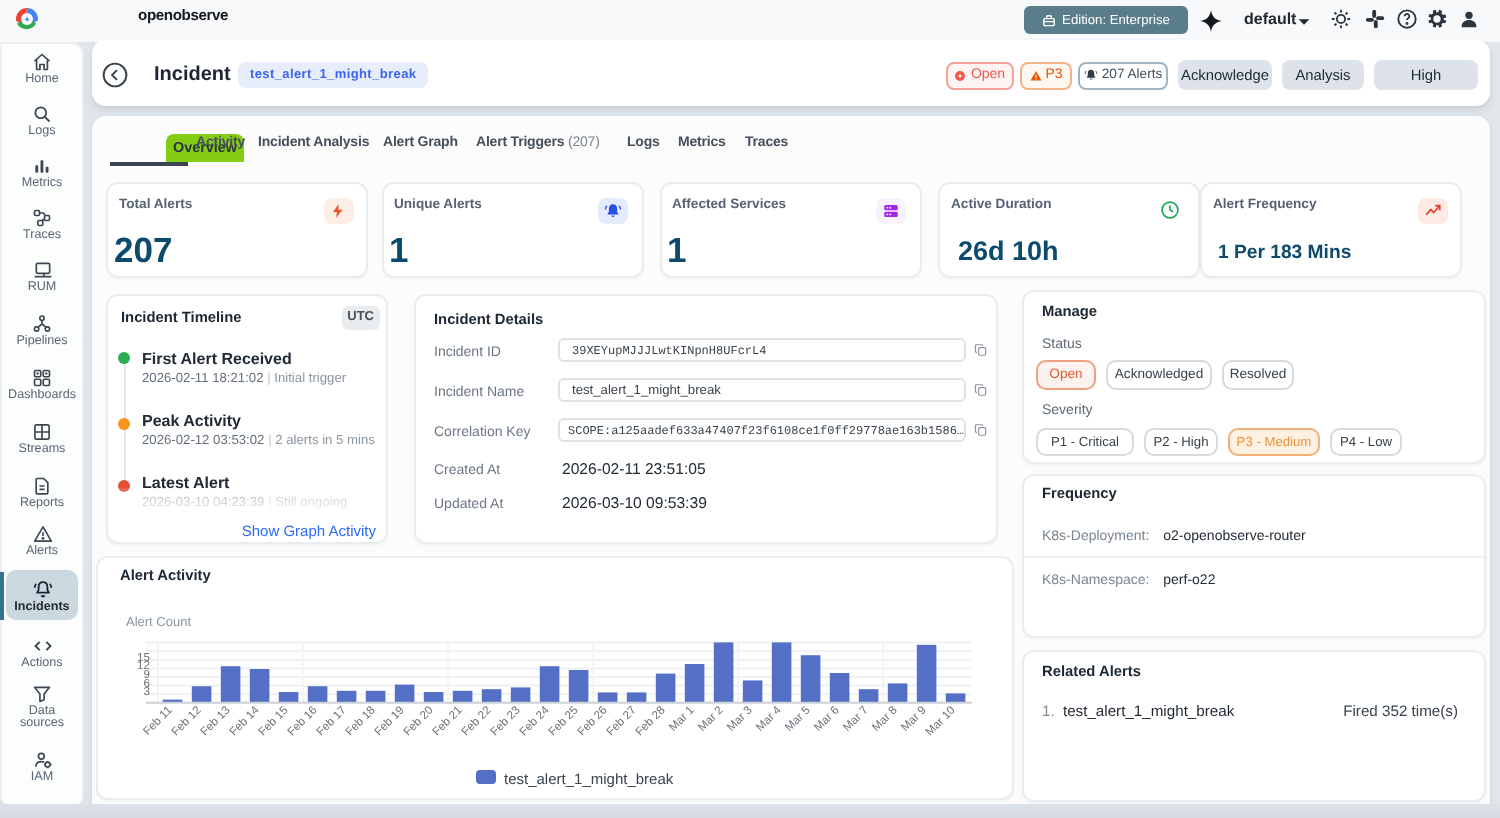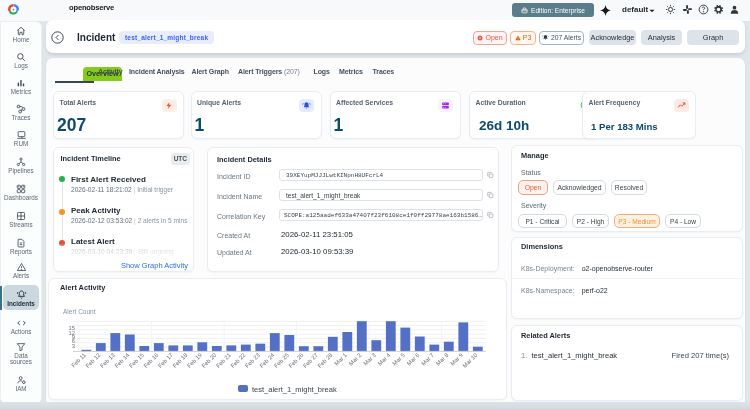--- a/index.html
+++ b/index.html
@@ -231,21 +231,21 @@
       <rect x="11" y="9" width="2" height="6" fill="#fff8f1"></rect>
       <rect x="11" y="17" width="2" height="2" fill="#fff8f1"></rect>
     </svg>P3</div>
 <div class="hchip" id="chipalerts"><svg style="flex:none" width="7" height="7" viewBox="0 0 24 24" fill="#2f3c49">
       <path d="M12 3 C8.5 3 6.5 5.5 6.5 9 v4 l-2 3.5 h15 l-2-3.5 v-4 C17.5 5.5 15.5 3 12 3 Z"></path>
       <path d="M10 18 a2 2 0 0 0 4 0 Z"></path>
       <path d="M4 5 C2.5 6.5 2 8 2 10 M20 5 c1.5 1.5 2 3 2 5" stroke="#2f3c49" stroke-width="1.6" fill="none"></path>
     </svg>207 Alerts</div>
 <div class="hbtn" style="left:589px; width:47px;">Acknowledge</div>
 <div class="hbtn" style="left:641px; width:41px;">Analysis</div>
-<div class="hbtn" style="left:687px; width:52px;">Graph</div>
+<div class="hbtn" style="left:687px; width:52px;">High</div>
 
 <div id="maincard"></div>
 <div id="tabov">Overview</div>
 <div id="tabunder"></div>
 <div class="tab" style="left:98px;">Activity</div>
 <div class="tab" style="left:129px;">Incident Analysis</div>
 <div class="tab" style="left:191.5px;">Alert Graph</div>
 <div class="tab" style="left:238px;">Alert Triggers <span style="color:#79838d; font-weight:normal;">(207)</span></div>
 <div class="tab" style="left:313.5px;">Logs</div>
 <div class="tab" style="left:339px;">Metrics</div>
@@ -288,21 +288,21 @@
 <div class="stat" style="left:453px;margin-left:16px;">
   <div class="t">Active Duration</div>
   <div class="ic" style="background:#fff;">
       <svg width="10" height="10" viewBox="0 0 24 24" fill="none" stroke="#1ea75c" stroke-width="2">
         <circle cx="12" cy="12" r="9.5"></circle>
         <path d="M12 6.5 V12 L15.5 14"></path>
       </svg>
     </div>
   <div class="v" style="left:9px; top:26.8px; font-size:13.5px;">26d 10h</div>
 </div>
-<div class="stat" style="left:582px; width:114px;">
+<div class="stat" style="left:600px; width:131px;">
   <div class="t">Alert Frequency</div>
   <div class="ic" style="background:#fdeae4;">
       <svg width="9" height="9" viewBox="0 0 24 24" fill="none" stroke="#e8432e" stroke-width="2.4">
         <path d="M3 17 L9 10 L13 14 L21 5"></path>
         <path d="M15 5 H21 V11" fill="none"></path>
       </svg>
     </div>
   <div class="v" style="font-size:9.6px; top:29.5px; left:8px;">1 Per 183 Mins</div>
 </div>
 
@@ -356,30 +356,30 @@
   <div style="position:absolute; left:41px; top:34px; width:53px; height:15px; border:1px solid #d4dae0; background:#fff; border-radius:5px; color:#39434d; font-size:6.8px; display:flex; align-items:center; justify-content:center;">Acknowledged</div>
   <div style="position:absolute; left:99px; top:34px; width:36px; height:15px; border:1px solid #d4dae0; background:#fff; border-radius:5px; color:#39434d; font-size:6.8px; display:flex; align-items:center; justify-content:center;">Resolved</div>
   <div style="position:absolute; left:9px; top:56px; font-size:7px; color:#5d6873;">Severity</div>
   <div style="position:absolute; left:6px; top:68px; width:49px; height:14px; border:1px solid #d4dae0; background:#fff; border-radius:5px; color:#39434d; font-size:6.6px; display:flex; align-items:center; justify-content:center;">P1 - Critical</div>
   <div style="position:absolute; left:60px; top:68px; width:37px; height:14px; border:1px solid #d4dae0; background:#fff; border-radius:5px; color:#39434d; font-size:6.6px; display:flex; align-items:center; justify-content:center;">P2 - High</div>
   <div style="position:absolute; left:102px; top:68px; width:46px; height:14px; border:1px solid #f2b078; background:#fdf1e2; border-radius:5px; color:#ef9036; font-size:6.6px; display:flex; align-items:center; justify-content:center;">P3 - Medium</div>
   <div style="position:absolute; left:153px; top:68px; width:36px; height:14px; border:1px solid #d4dae0; background:#fff; border-radius:5px; color:#39434d; font-size:6.6px; display:flex; align-items:center; justify-content:center;">P4 - Low</div>
 </div>
 
 <div class="card" id="dimcard">
-  <div class="cardtitle" style="position:absolute; left:9px; top:3.5px;">Dimensions</div>
+  <div class="cardtitle" style="position:absolute; left:9px; top:3.5px;">Frequency</div>
   <div style="position:absolute; left:9px; top:27px; font-size:7px; color:#7a8591;">K8s-Deployment: <span style="color:#242e38; margin-left:5px;">o2-openobserve-router</span></div>
   <div style="position:absolute; left:0px; top:40px; width:232px; height:1px; background:#f0f2f4;"></div>
   <div style="position:absolute; left:9px; top:49px; font-size:7px; color:#7a8591;">K8s-Namespace: <span style="color:#242e38; margin-left:5px;">perf-o22</span></div>
 </div>
 
 <div class="card" id="relcard">
   <div class="cardtitle" style="position:absolute; left:9px; top:5px;">Related Alerts</div>
   <div style="position:absolute; left:9px; top:25px; font-size:7.6px; color:#818b96;">1. <span style="color:#1f2833; margin-left:2px;">test_alert_1_might_break</span></div>
-  <div style="position:absolute; right:13px; top:25px; font-size:7.6px; color:#39434d;">Fired 207 time(s)</div>
+  <div style="position:absolute; right:13px; top:25px; font-size:7.6px; color:#39434d;">Fired 352 time(s)</div>
 </div>
 
 <div class="card" id="actcard">
   <div class="cardtitle" style="position:absolute; left:11px; top:4px;">Alert Activity</div>
   <div style="position:absolute; left:14px; top:29px; font-size:6.5px; color:#8a949e;">Alert Count</div>
   <div id="chart">
       <svg style="position:absolute;left:0;top:0;" width="459" height="126" viewBox="0 0 459 126">
         <line x1="24" y1="68.1" x2="436.8" y2="68.1" stroke="#f0f1f3" stroke-width="1"></line>
         <line x1="24" y1="63.8" x2="436.8" y2="63.8" stroke="#f0f1f3" stroke-width="1"></line>
         <line x1="24" y1="59.5" x2="436.8" y2="59.5" stroke="#f0f1f3" stroke-width="1"></line>

